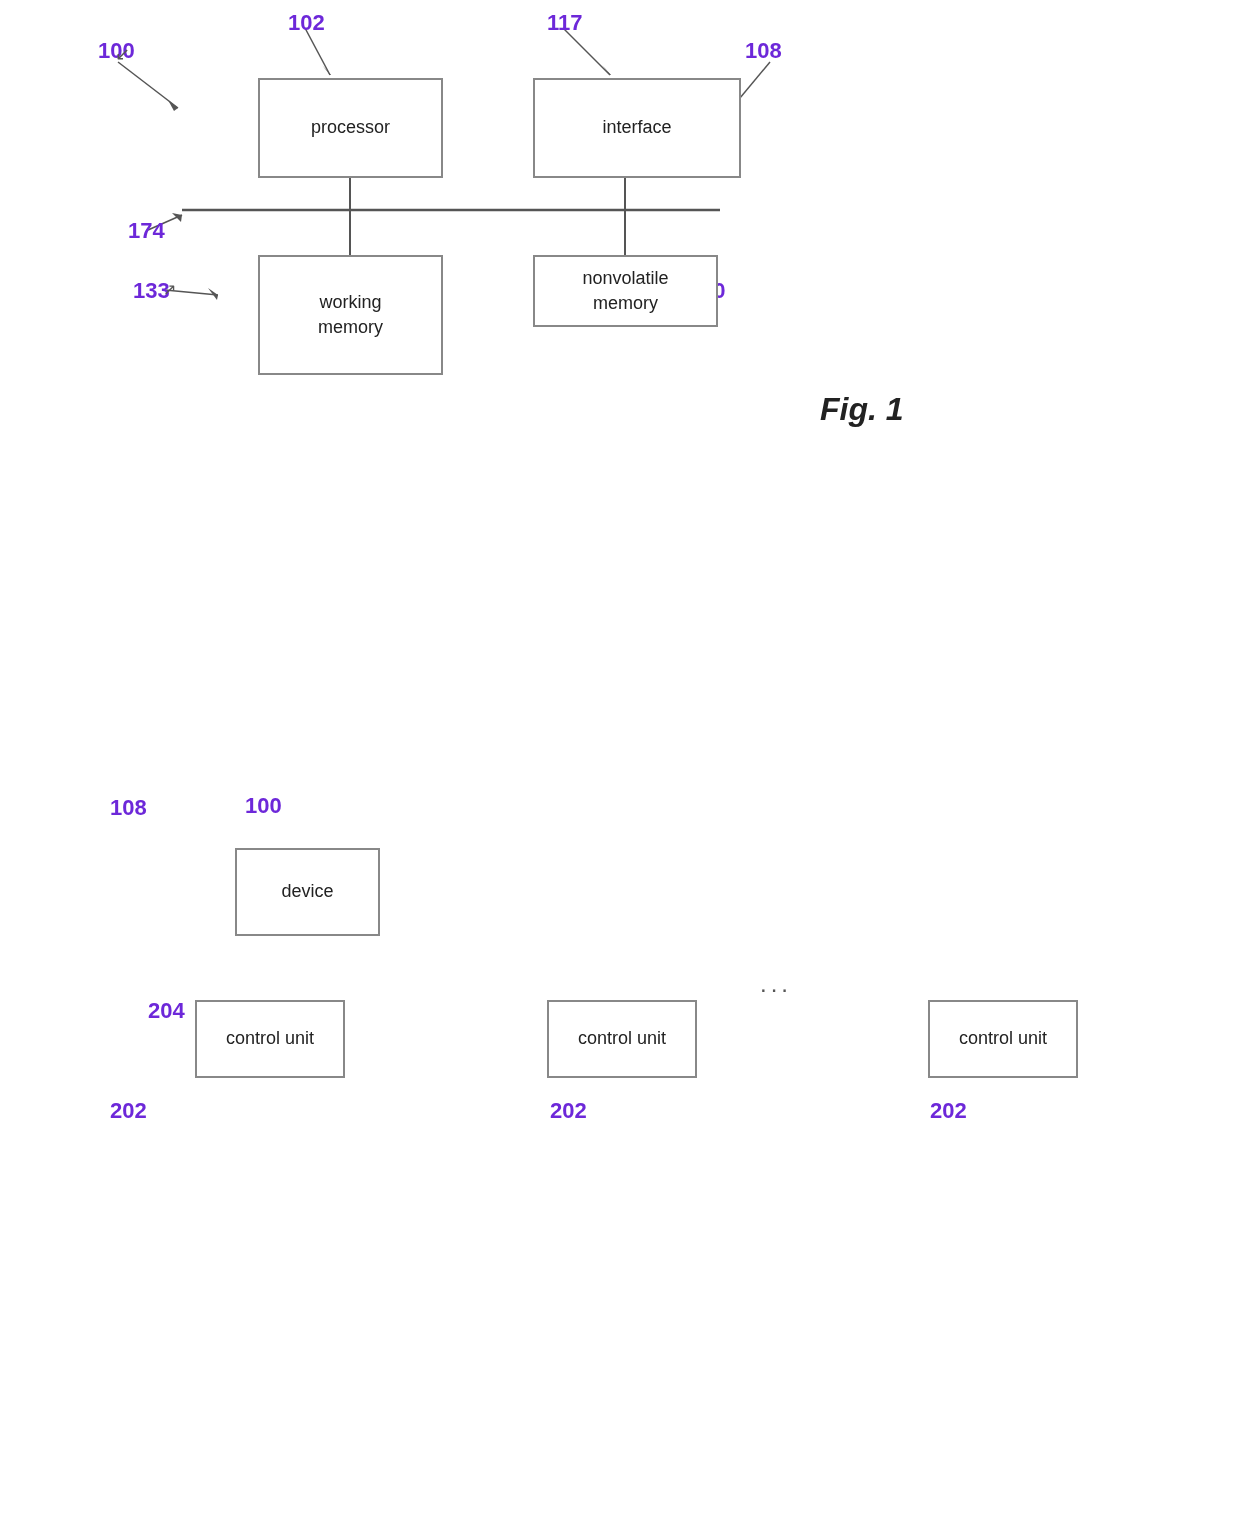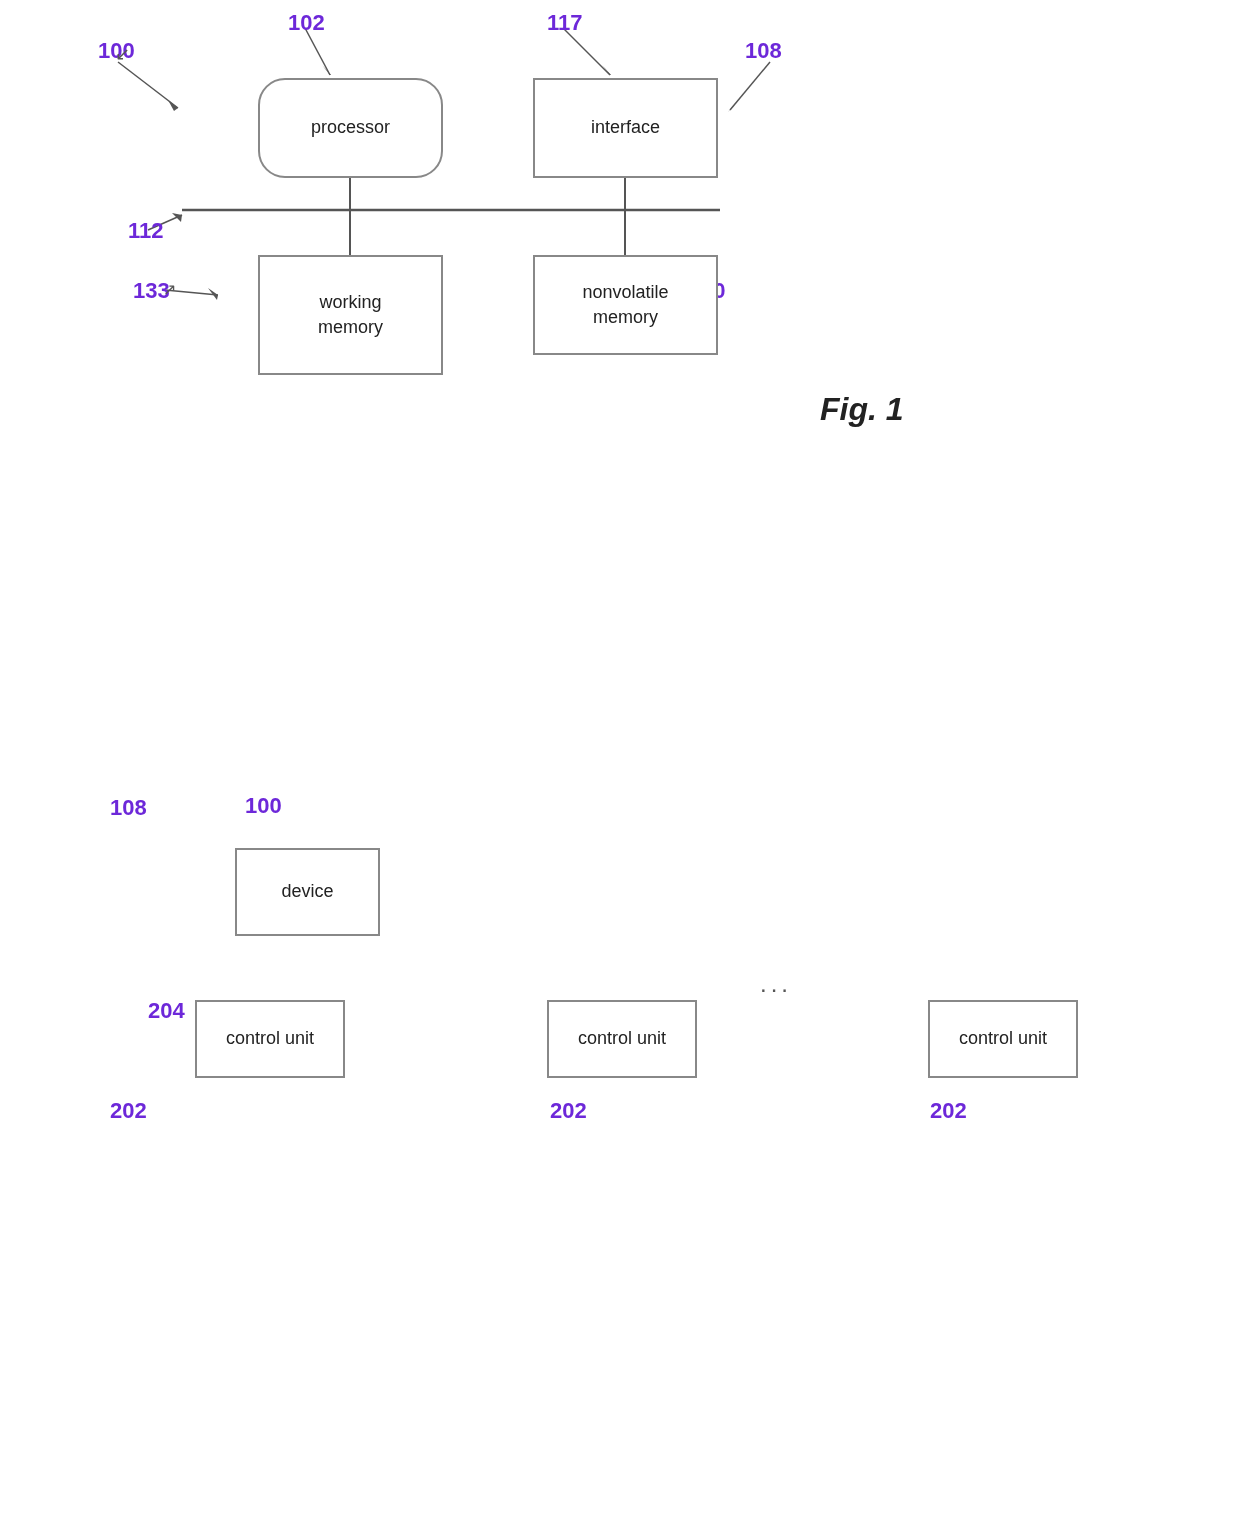--- a/index.html
+++ b/index.html
@@ -98,41 +98,41 @@
     <text x="820" y="420" font-size="32" font-weight="bold" font-style="italic" fill="#222">Fig. 1</text>
   </svg>
 
   <span class="ref-num" style="top:38px;left:98px;">100</span>
   <span style="position:absolute;top:43px;left:115px;font-size:18px;color:#555;">↙</span>
 
   <span class="ref-num" style="top:10px;left:288px;">102</span>
   <span class="ref-num" style="top:10px;left:547px;">117</span>
   <span class="ref-num" style="top:38px;left:745px;">108</span>
 
-  <span class="ref-num" style="top:218px;left:128px;">112</span>
+  <span class="ref-num" style="top:218px;left:128px;">174</span>
 
   <span class="ref-num" style="top:278px;left:133px;">133</span>
   <span style="position:absolute;top:281px;left:163px;font-size:16px;color:#555;transform:rotate(180deg);">↙</span>
 
   <span class="ref-num" style="top:278px;left:690px;">110</span>
 
-  <div class="diagram-box" style="left:258px;top:78px;width:185px;height:100px;border-radius:27px;">
+  <div class="diagram-box" style="left:258px;top:78px;width:185px;height:100px;">
     <span>processor</span>
   </div>
 
-  <div class="diagram-box" style="left:533px;top:78px;width:185px;height:100px;">
+  <div class="diagram-box" style="left:533px;top:78px;width:208px;height:100px;">
     <span>interface</span>
   </div>
 
   <div class="diagram-box" style="left:258px;top:255px;width:185px;height:120px;">
     <span style="white-space:pre-line;">working
 memory</span>
   </div>
 
-  <div class="diagram-box" style="left:533px;top:255px;width:185px;height:100px;">
+  <div class="diagram-box" style="left:533px;top:255px;width:185px;height:72px;">
     <span style="white-space:pre-line;">nonvolatile
 memory</span>
   </div>
 
   <svg class="arrows" style="position:absolute;top:770px;left:0;width:1240px;height:770px;">
 
     <line x1="135" y1="810" x2="178" y2="858" stroke="#555" stroke-width="1.5"></line>
     <polygon points="178,858 168,850 176,862" fill="#555"></polygon>
 
     <line x1="262" y1="808" x2="265" y2="845" stroke="#555" stroke-width="1.5"></line>

